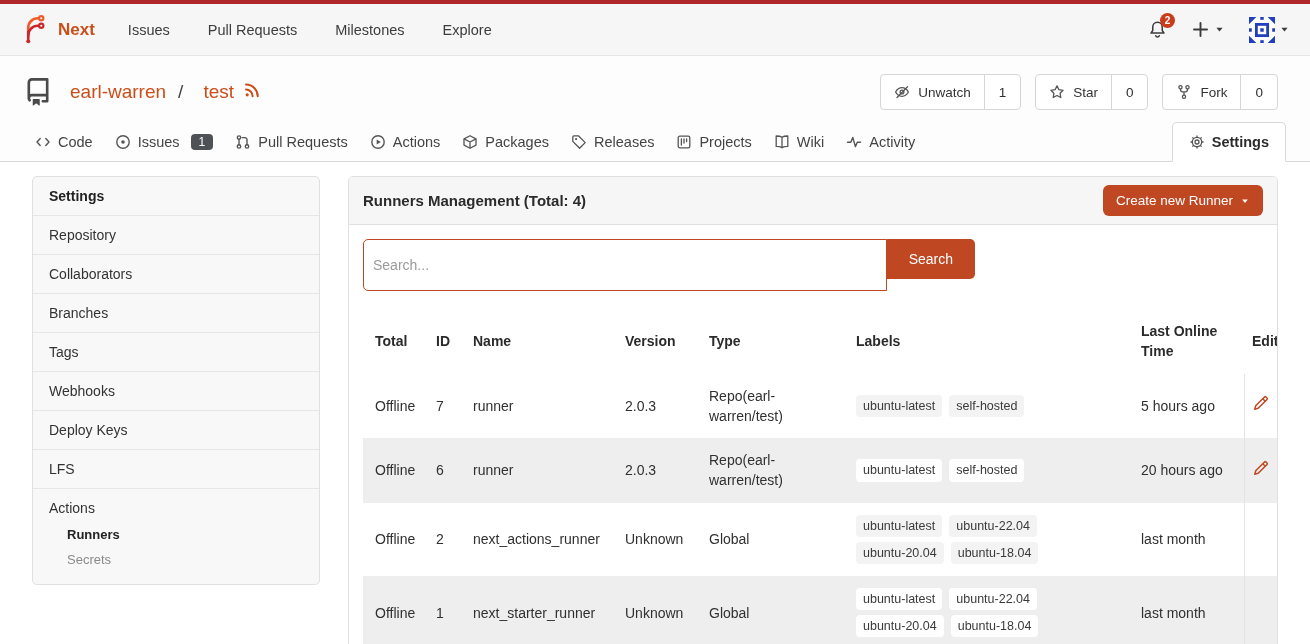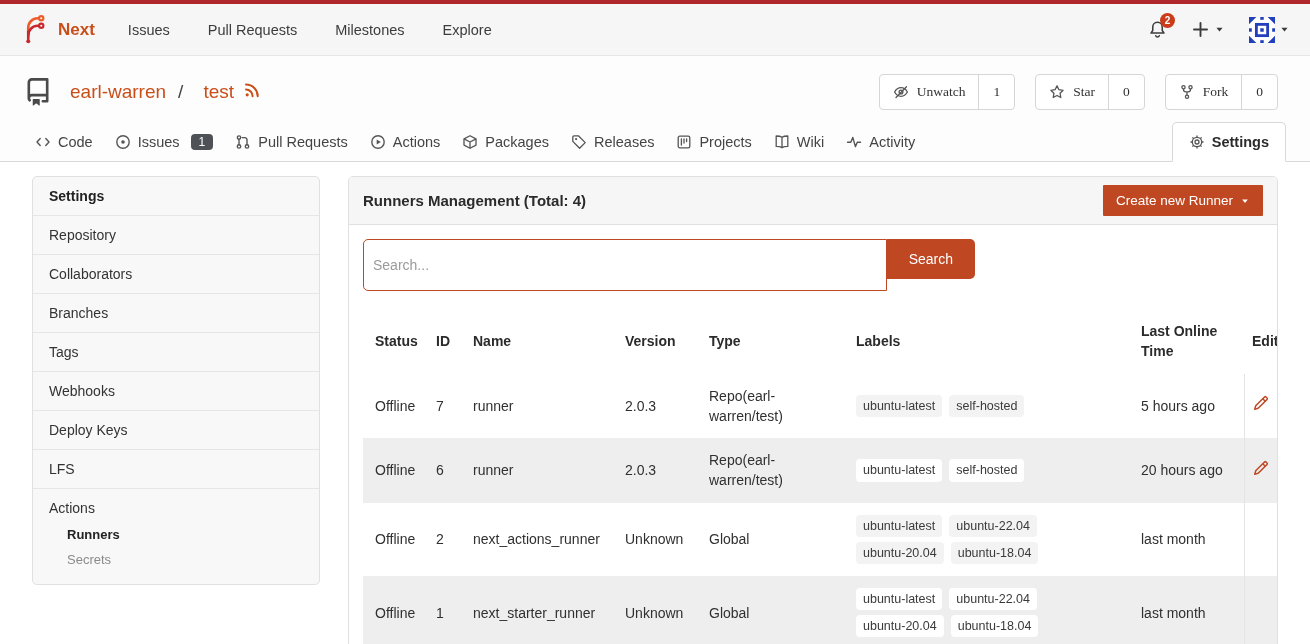--- a/index.html
+++ b/index.html
@@ -37,21 +37,21 @@
 
   
   .repo-head {
     display: flex; align-items: center; padding: 18px 32px 12px 24px; background: #fdfdfd;
   }
   .repo-title { display: flex; align-items: center; gap: 10px; font-size: 19px; }
   .repo-title .icon svg { width: 28px; height: 28px; color: #4a4a4a; }
   .repo-owner, .repo-name { color: var(--link-orange, #ca4e1a); margin-left: 8px; }
   .repo-sep { color: #444; margin: 0 2px; }
   .rss .icon svg { width: 17px; height: 17px; color: var(--link-orange, #ca4e1a); }
-  .repo-actions { margin-left: auto; display: flex; gap: 20px; font-family: Liberation Serif, serif; }
+  .repo-actions { margin-left: auto; display: flex; gap: 14px; }
   .action-group {
     display: flex; align-items: stretch; background: #fff; border: 1px solid #d6d6d6;
     border-radius: 4px; overflow: hidden; height: 36px;
   }
   .action-main { display: flex; align-items: center; gap: 8px; padding: 0 13px; font-size: 13.5px; color: #333; }
   .action-main .icon { color: #555; }
   .action-count { display: flex; align-items: center; padding: 0 14px; border-left: 1px solid #d6d6d6; font-size: 13.5px; }
 
   
   .tabs {
@@ -85,21 +85,21 @@
   .side-child.active { font-weight: bold; color: #222; }
 
   
   .panel { flex: 1; border: 1px solid #e0e0e0; border-radius: 5px; overflow: hidden; background: #fff; }
   .panel-header {
     display: flex; align-items: center; justify-content: space-between;
     background: #f6f6f6; border-bottom: 1px solid #e0e0e0; padding: 8px 14px;
   }
   .panel-title { font-size: 15px; font-weight: bold; color: #2b2b2b; }
   .btn-accent {
-    background: var(--accent, #bf4722); color: #fff; border-radius: 1px;
+    background: var(--accent, #bf4722); color: #fff; border-radius: 6px;
     padding: 8px 13px; font-size: 13.5px; display: inline-flex; align-items: center; gap: 7px;
   }
   .btn-accent .caret svg { width: 10px; height: 10px; color: #fff; }
   .panel-body { padding: 14px; }
   .search-row { display: flex; width: 68%; margin-bottom: 14px; }
   .search-input {
     flex: 1; height: 52px; border: 1px solid var(--accent, #bf4722); border-radius: 5px 0 0 5px;
     padding: 0 9px; font: inherit; color: #333; outline: none;
   }
   .search-input::placeholder { color: #9a9a9a; }
@@ -379,21 +379,21 @@
             <col style="width:37px">
             <col style="width:152px">
             <col style="width:84px">
           <col style="width:147px">
             <col style="width:285px">
             <col style="width:111px">
             <col style="width:49px">
         </colgroup>
         <thead>
             <tr id="table-head">
-              <th class="">Status</th>
+              <th class="">Total</th>
               <th class="">ID</th>
               <th class="">Name</th>
               <th class="">Version</th>
               <th class="">Type</th>
               <th class="">Labels</th>
               <th class="">Last Online Time</th>
               <th class="col-edit-h">Edit</th>
             </tr>
           </thead>
         <tbody id="table-body">

